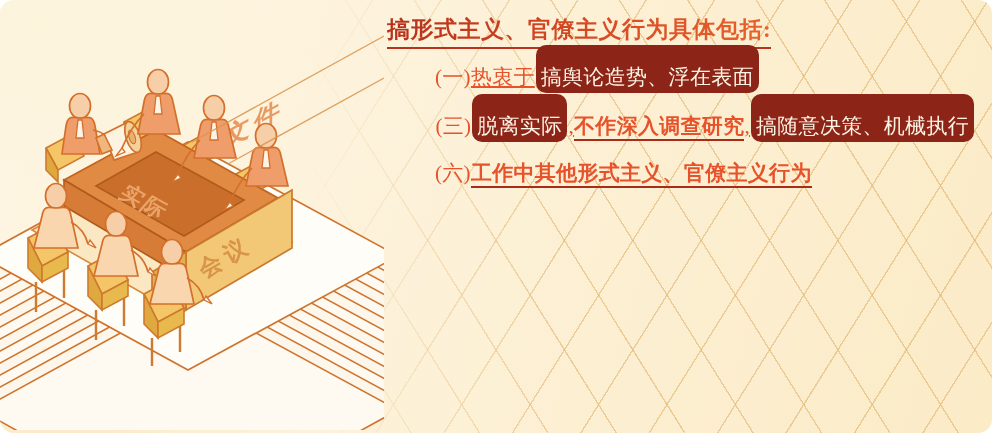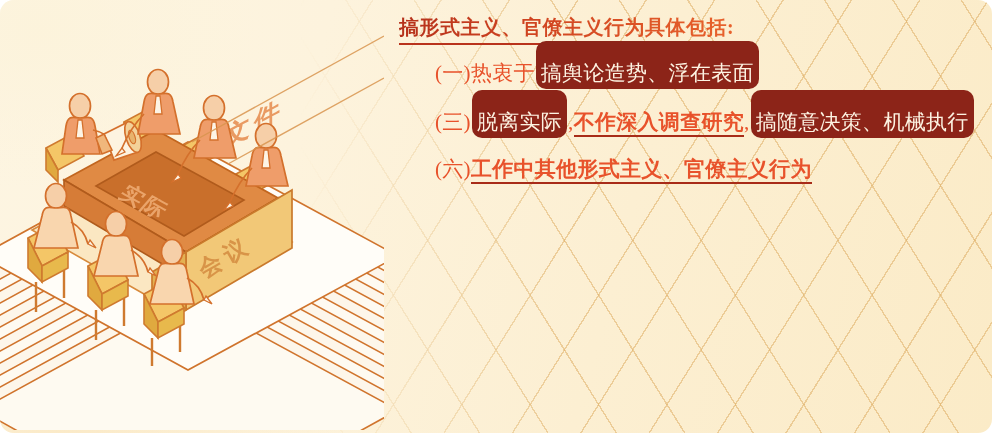--- a/index.html
+++ b/index.html
@@ -31,42 +31,42 @@
 
   
   #illus{position:absolute;left:-8px;top:30px;width:392px;height:400px;}
   #illus svg{display:block;}
 
   
   #content{
     position:absolute;left:375px;top:14px;width:600px;
   }
   .title{
-    font-size:20px;font-weight:bold;letter-spacing:.5px;
+    font-size:23px;font-weight:bold;letter-spacing:.5px;
     background:linear-gradient(90deg,#b5311b 0%,#cf4320 38%,#e8622c 100%);
     -webkit-background-clip:text;background-clip:text;color:transparent;
     display:inline-block;padding-bottom:2px;
-    border-bottom:2.6px solid #b9331c;margin-left:24px;
+    border-bottom:2.6px solid #b9331c;margin-left:12px;
   }
   .item{
     font-size:21px;line-height:37px;color:#e8522b;
     margin-top:10px;letter-spacing:.3px;
   }
   .num{color:#e8522b;margin-left:60px;}
-  .plain{color:#e8522b;}
+  .plain{color:#e8522b;text-decoration:underline;}
   .ul{ text-decoration:none;border-bottom:2.4px solid #a82c18;padding-bottom:1px;}
   .b{font-weight:bold;}
   .pill{
     background:#8c2418;color:#fdf3e2;border-radius:10px;
     padding:20px 5px 4px;margin:0 1px;
     box-decoration-break:clone;-webkit-box-decoration-break:clone;
     line-height:30px;
   }
   .item-2{margin-top:6px;}
-  .item-3{margin-top:12px;}
+  .item-3{margin-top:12px;text-align:right;}
   .item-4{margin-top:12px;}
   .item-5{margin-top:12px;}
   .item-6{}
 </style>
 </head>
 <body>
 
 <div id="poster">
 
   <div id="lattice"></div>

